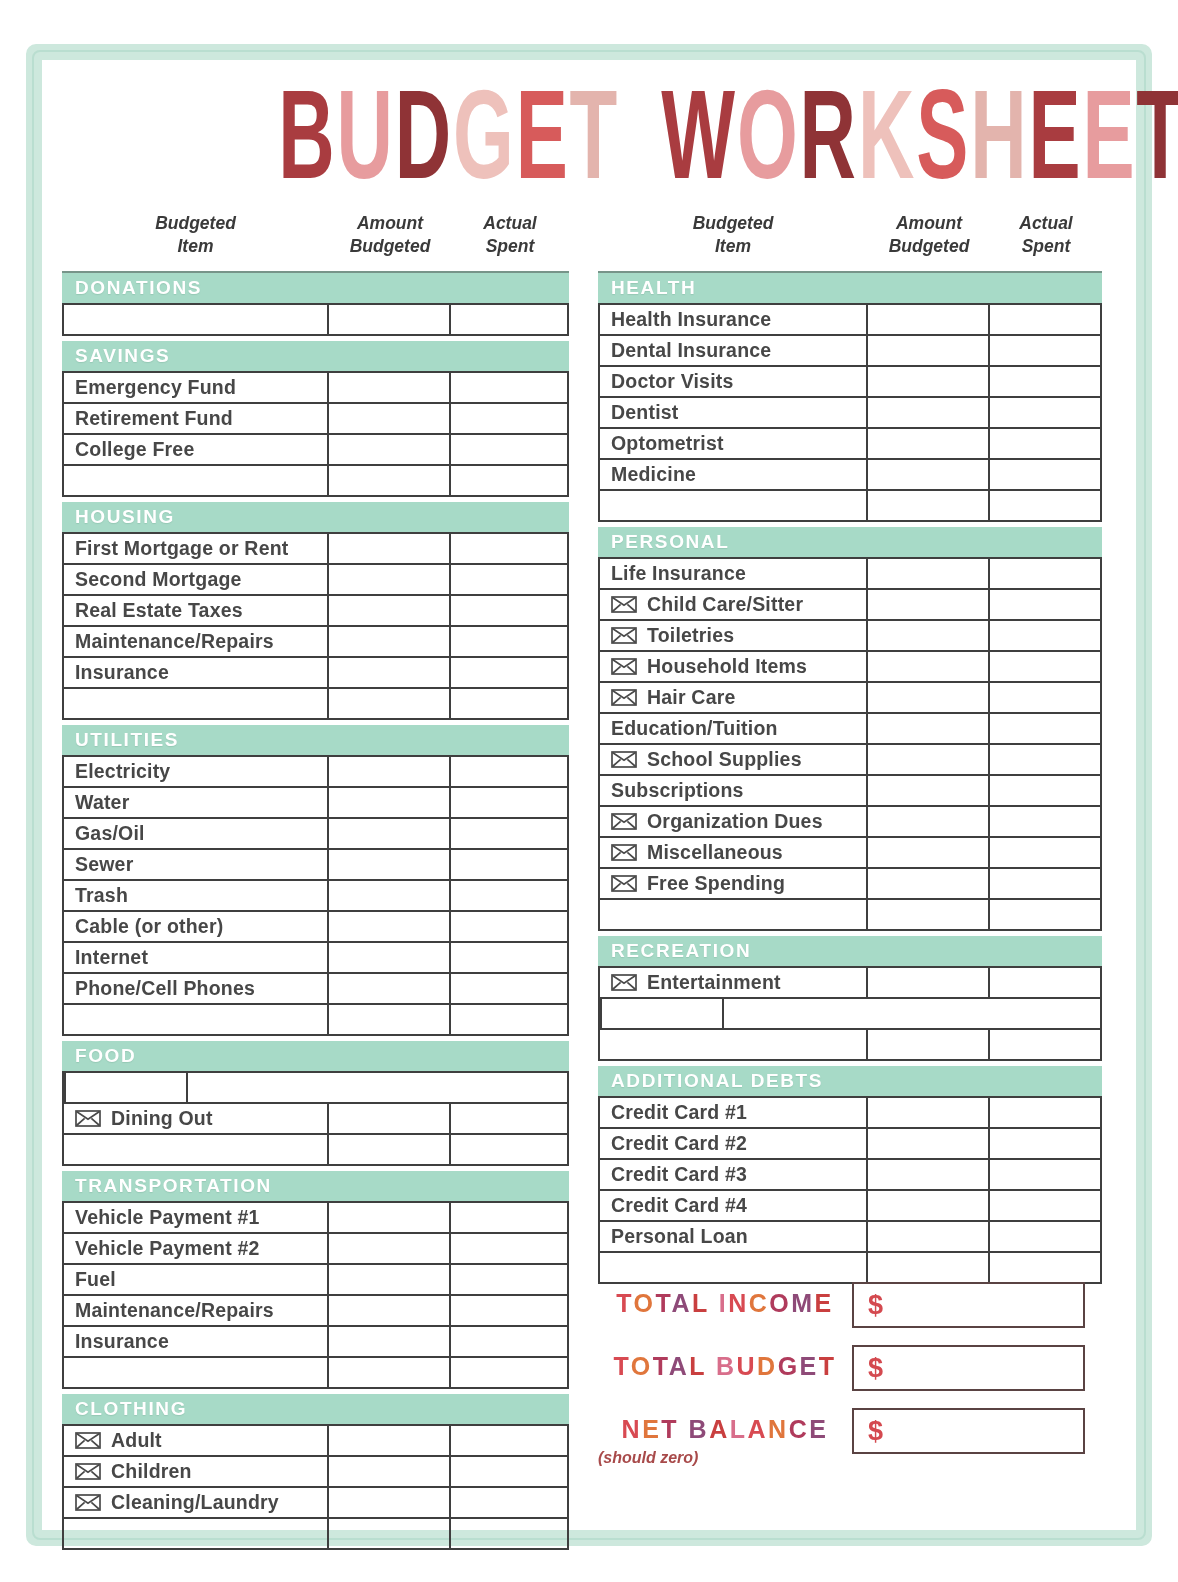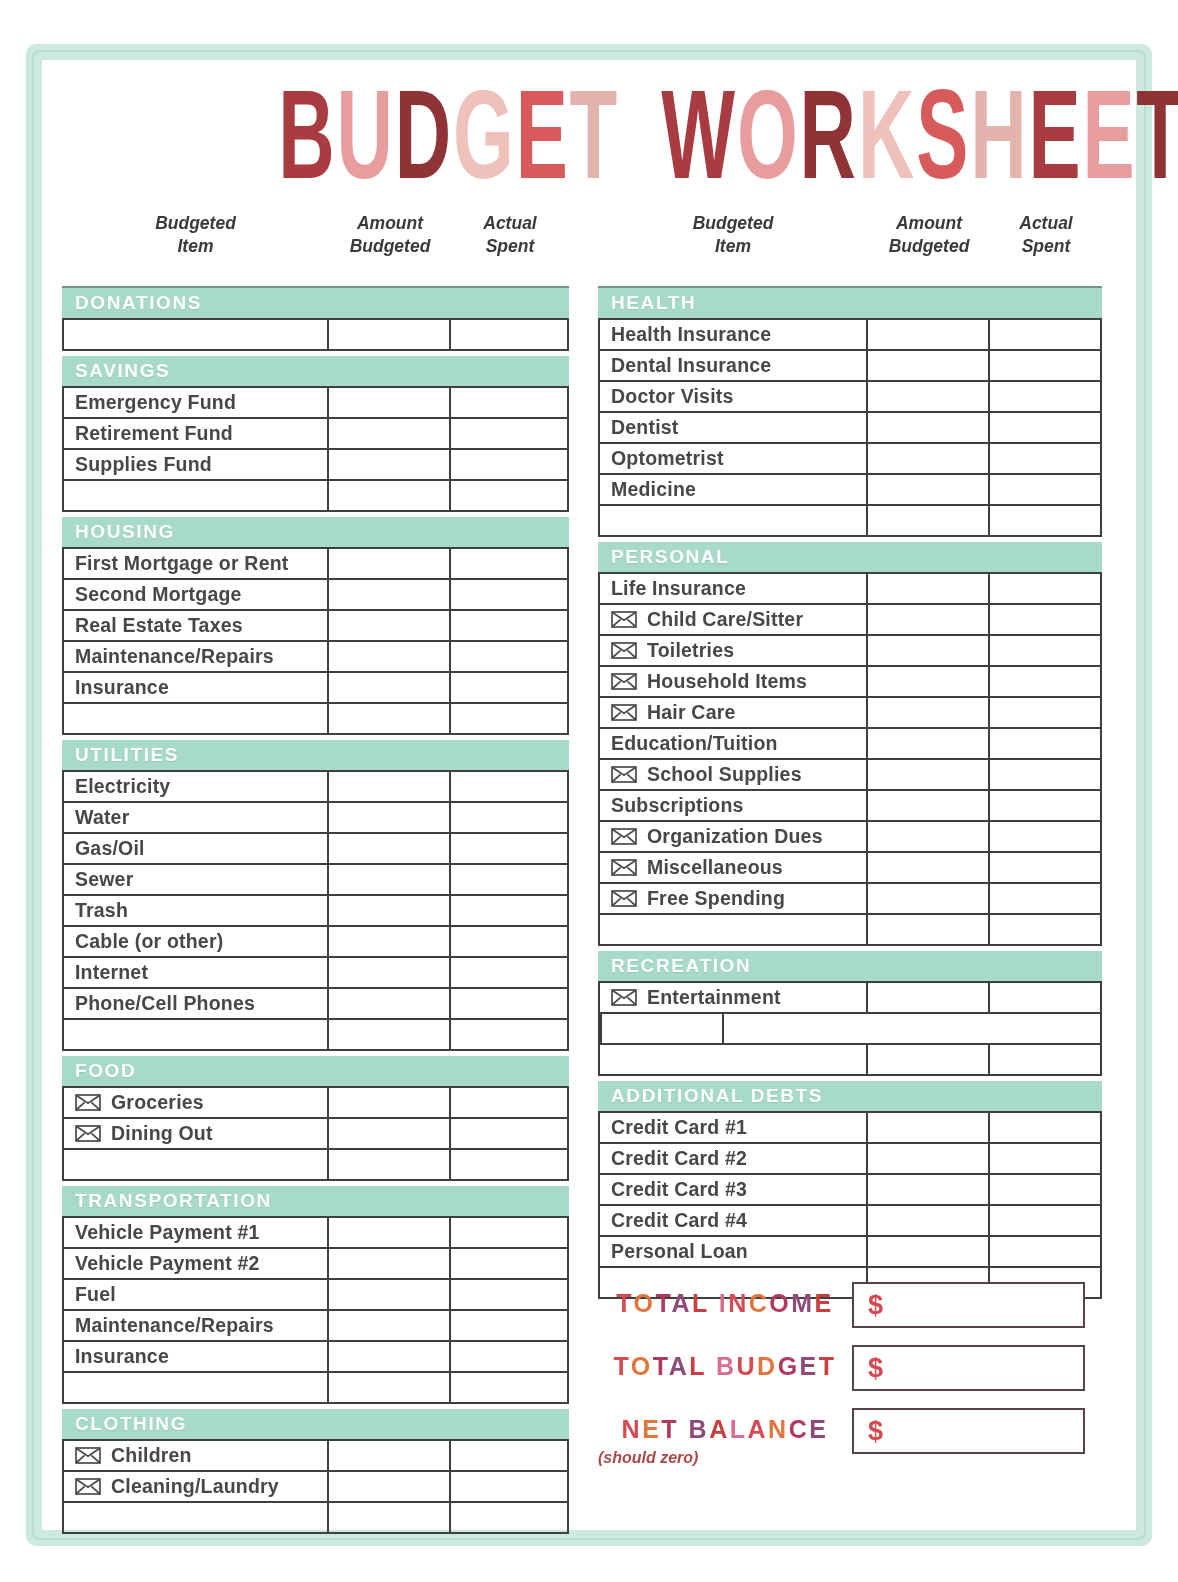--- a/index.html
+++ b/index.html
@@ -42,21 +42,21 @@
   .col-headers .ch{display:flex;align-items:flex-start;justify-content:center;}
   .col-headers .ch>span{display:inline-block;max-width:96px;}
   .left .ch-item{width:267px}.left .ch-amount{width:122px}.left .ch-actual{flex:1}
   .right .ch-item{width:270px}.right .ch-amount{width:122px}.right .ch-actual{flex:1}
   
   .section .bar{
     height:30px;margin-top:5px;background:var(--bar);color:#fff;font-weight:bold;
     font-size:19px;letter-spacing:1.6px;padding-left:13px;display:flex;align-items:center;
     text-shadow:0 1px 1px rgba(120,170,150,.35);
   }
-  .section:first-child .bar{margin-top:19px;border-top:2px solid rgba(63,63,63,.45);}
+  .section:first-child .bar{margin-top:4px;border-top:2px solid rgba(63,63,63,.45);}
   .rows{border-left:2px solid var(--grid);border-right:2px solid var(--grid);border-top:2px solid var(--grid);}
   .row{display:flex;height:31px;box-sizing:border-box;border-bottom:2px solid var(--grid);}
   .cell{box-sizing:border-box;}
   .cell.item{flex:1;display:flex;align-items:center;gap:10px;padding-left:11px;
     font-size:19.5px;font-weight:600;color:var(--item);letter-spacing:.2px;white-space:nowrap;}
   .left .cell.amount{width:122px}.left .cell.actual{width:118px}
   .right .cell.amount{width:122px}.right .cell.actual{width:112px}
   .cell.amount,.cell.actual{border-left:2px solid var(--grid);}
   .env{display:inline-flex;align-items:center;}
   
@@ -124,21 +124,21 @@
 
       <span class="lbl">Retirement Fund</span>
     </div>
     <div class="cell amount"></div>
     <div class="cell actual"></div>
   </div>
 
   <div class="row">
     <div class="cell item">
 
-      <span class="lbl">Supplies Fund</span>
+      <span class="lbl">College Free</span>
     </div>
     <div class="cell amount"></div>
     <div class="cell actual"></div>
   </div>
 
   <div class="row">
     <div class="cell item">
 
       <span class="lbl"></span>
     </div>
@@ -290,30 +290,20 @@
     <div class="cell amount"></div>
     <div class="cell actual"></div>
   </div>
 </div>
   </div>
 
   <div class="section">
     <div class="bar">FOOD</div>
     <div class="rows">
   <div class="row">
-    <div class="cell item">
-      <span class="env">
-                  <svg width="26" height="17" viewBox="0 0 26 17">
-                    <rect x="1" y="1" width="24" height="15" fill="none" stroke="#4a4a4a" stroke-width="1.7"></rect>
-                    <path d="M1.5 1.5 L13 9.2 L24.5 1.5" fill="none" stroke="#4a4a4a" stroke-width="1.7"></path>
-                    <path d="M1.5 15.5 L9.6 8.3 M24.5 15.5 L16.4 8.3" fill="none" stroke="#4a4a4a" stroke-width="1.7"></path>
-                  </svg>
-                </span>
-      <span class="lbl">Groceries</span>
-    </div>
     <div class="cell amount"></div>
     <div class="cell actual"></div>
   </div>
 
   <div class="row">
     <div class="cell item">
       <span class="env">
                   <svg width="26" height="17" viewBox="0 0 26 17">
                     <rect x="1" y="1" width="24" height="15" fill="none" stroke="#4a4a4a" stroke-width="1.7"></rect>
                     <path d="M1.5 1.5 L13 9.2 L24.5 1.5" fill="none" stroke="#4a4a4a" stroke-width="1.7"></path>
@@ -392,20 +382,34 @@
     </div>
     <div class="cell amount"></div>
     <div class="cell actual"></div>
   </div>
 </div>
   </div>
 
   <div class="section">
     <div class="bar">CLOTHING</div>
     <div class="rows">
+  <div class="row">
+    <div class="cell item">
+      <span class="env">
+                  <svg width="26" height="17" viewBox="0 0 26 17">
+                    <rect x="1" y="1" width="24" height="15" fill="none" stroke="#4a4a4a" stroke-width="1.7"></rect>
+                    <path d="M1.5 1.5 L13 9.2 L24.5 1.5" fill="none" stroke="#4a4a4a" stroke-width="1.7"></path>
+                    <path d="M1.5 15.5 L9.6 8.3 M24.5 15.5 L16.4 8.3" fill="none" stroke="#4a4a4a" stroke-width="1.7"></path>
+                  </svg>
+                </span>
+      <span class="lbl">Adult</span>
+    </div>
+    <div class="cell amount"></div>
+    <div class="cell actual"></div>
+  </div>
 
   <div class="row">
     <div class="cell item">
       <span class="env">
                   <svg width="26" height="17" viewBox="0 0 26 17">
                     <rect x="1" y="1" width="24" height="15" fill="none" stroke="#4a4a4a" stroke-width="1.7"></rect>
                     <path d="M1.5 1.5 L13 9.2 L24.5 1.5" fill="none" stroke="#4a4a4a" stroke-width="1.7"></path>
                     <path d="M1.5 15.5 L9.6 8.3 M24.5 15.5 L16.4 8.3" fill="none" stroke="#4a4a4a" stroke-width="1.7"></path>
                   </svg>
                 </span>

